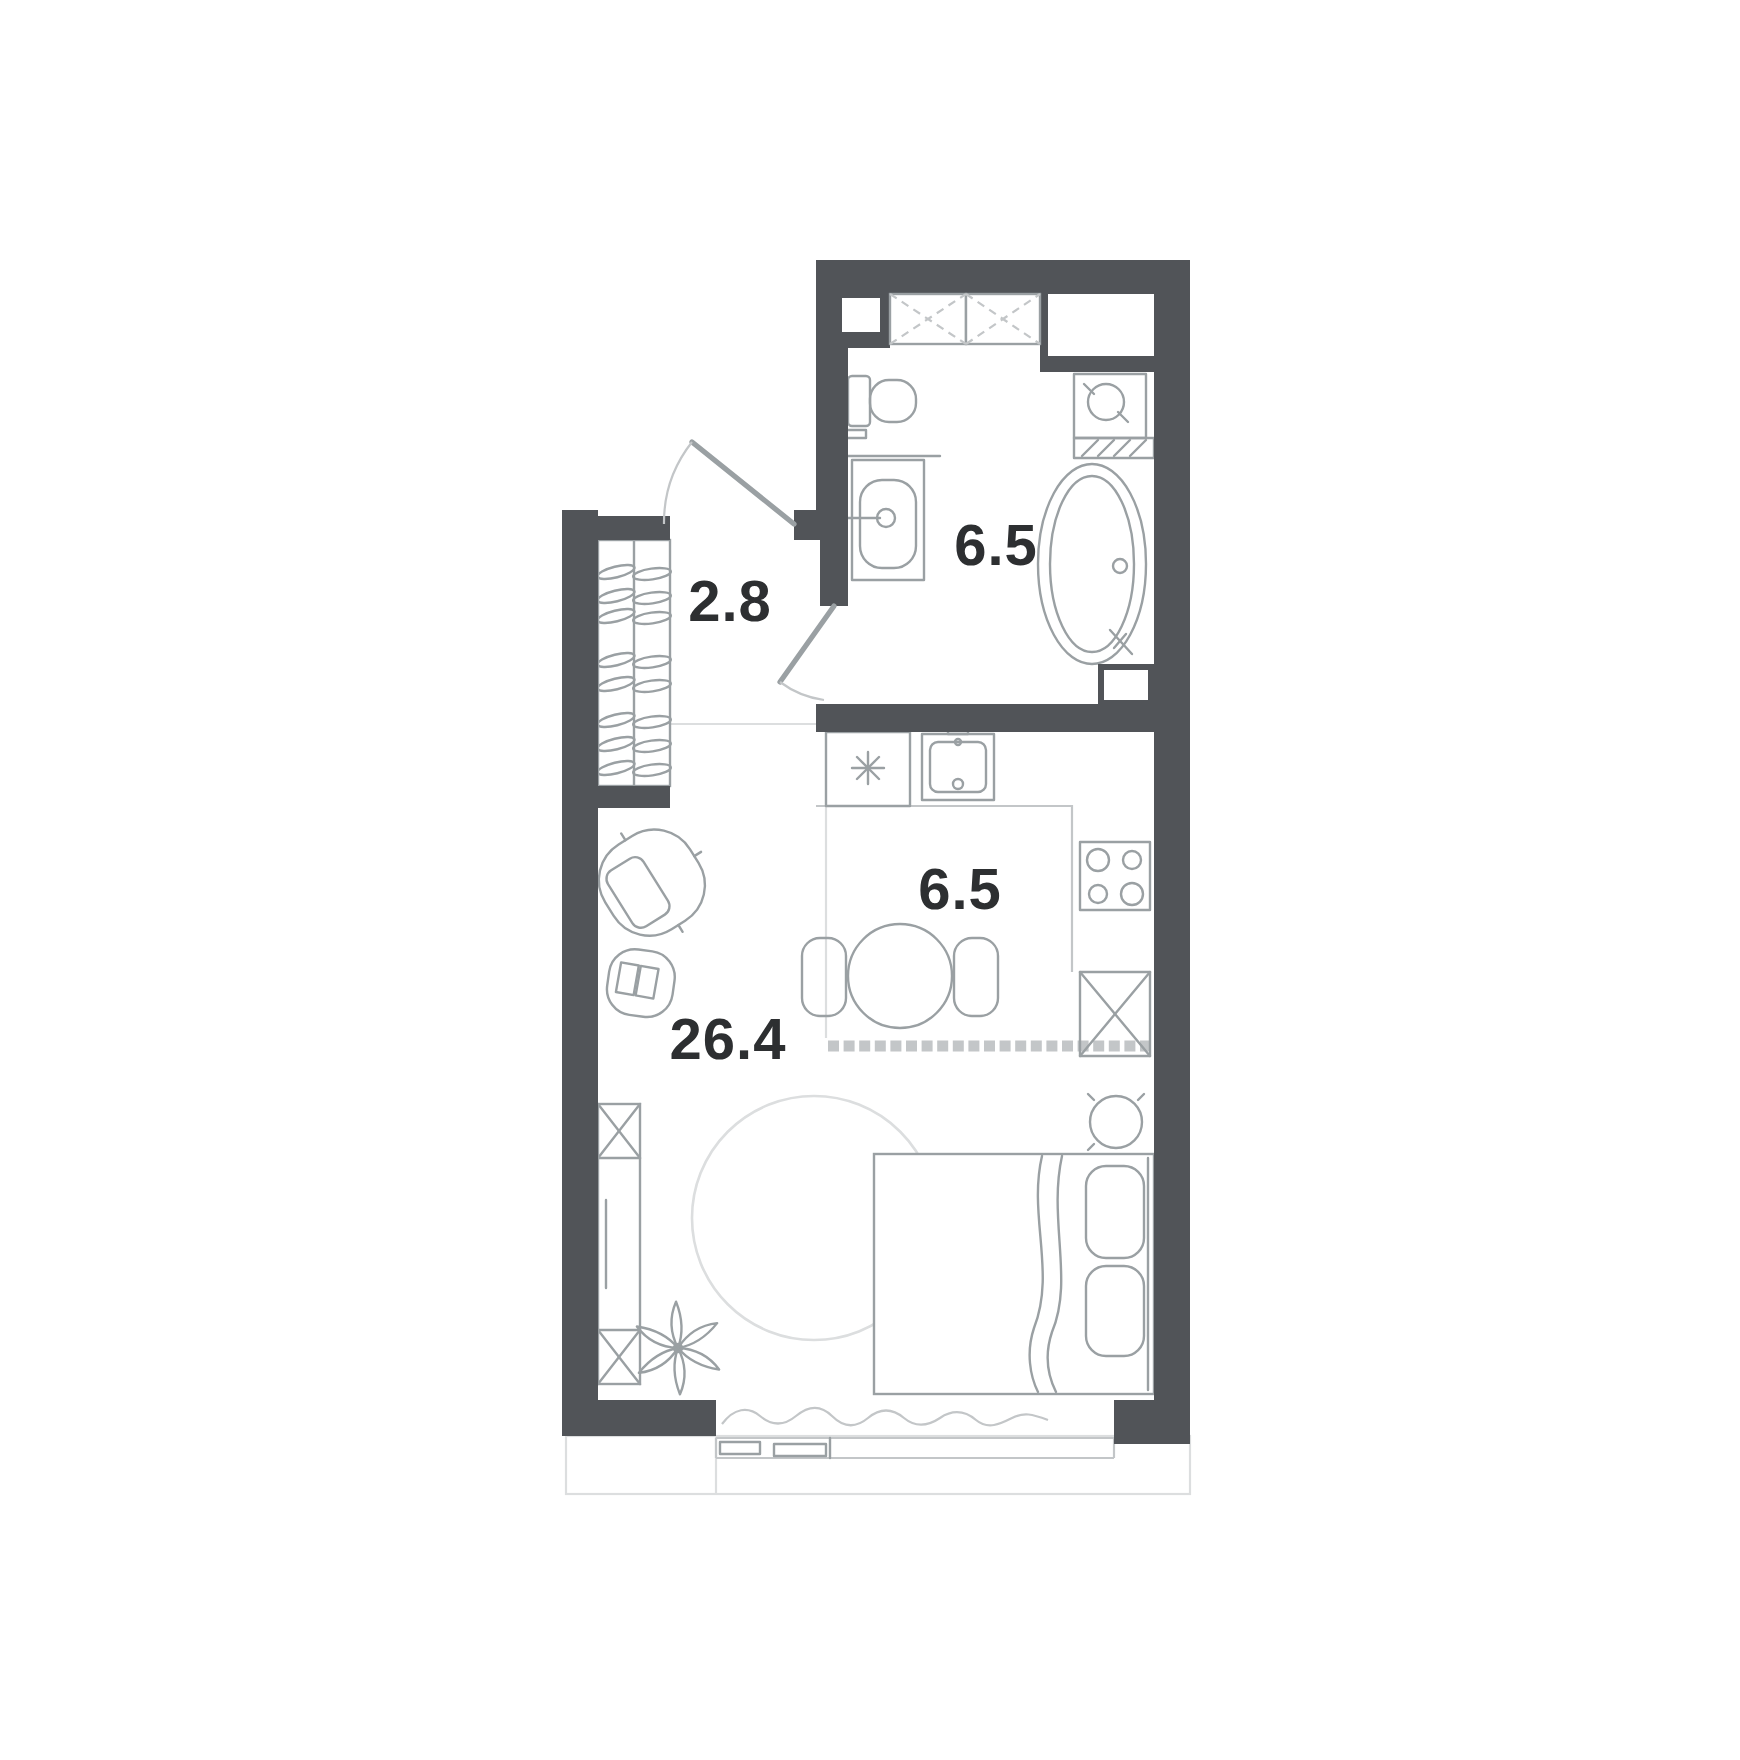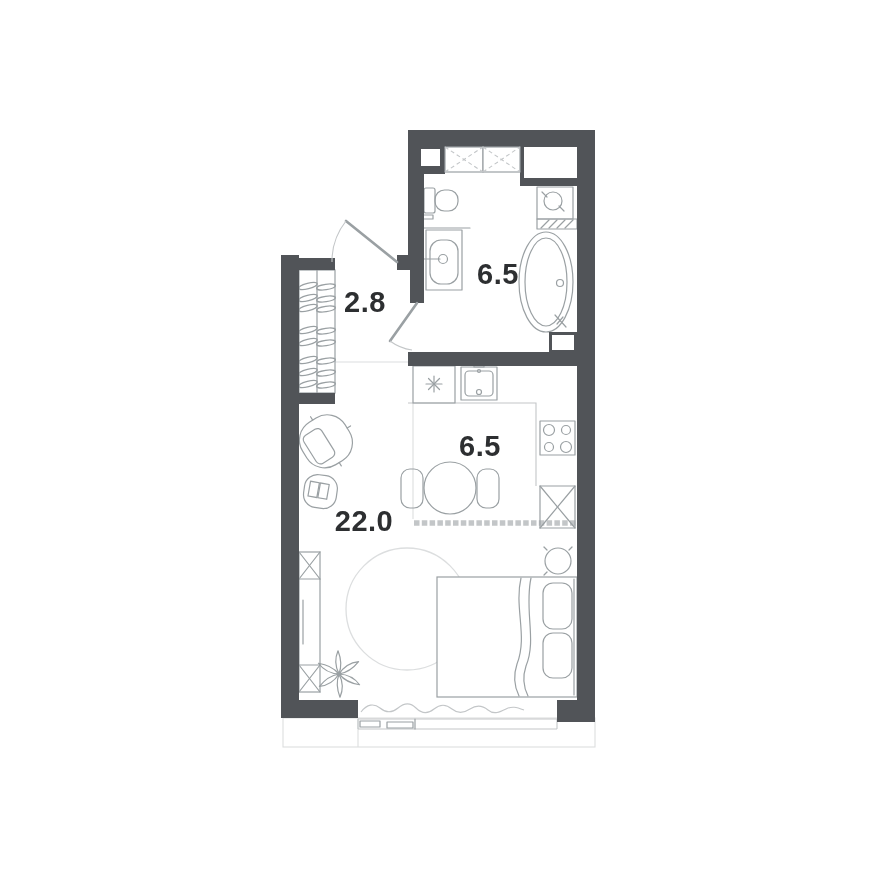--- a/index.html
+++ b/index.html
@@ -222,14 +222,14 @@
   </g>
   <g>
     <line class="leaf" x1="417" y1="303" x2="390" y2="341"></line>
     <path class="soft" d="M390,341 A47.5,47.5 0 0 0 412,350"></path>
   </g>
 </svg>
 
 <div class="room-label" style="left:365px;top:302px">2.8</div>
 <div class="room-label" style="left:498px;top:274px">6.5</div>
 <div class="room-label" style="left:480px;top:446px">6.5</div>
-<div class="room-label" style="left:364px;top:521px">22.0</div>
+<div class="room-label" style="left:364px;top:521px">26.4</div>
 </div>
 
 </body></html>

